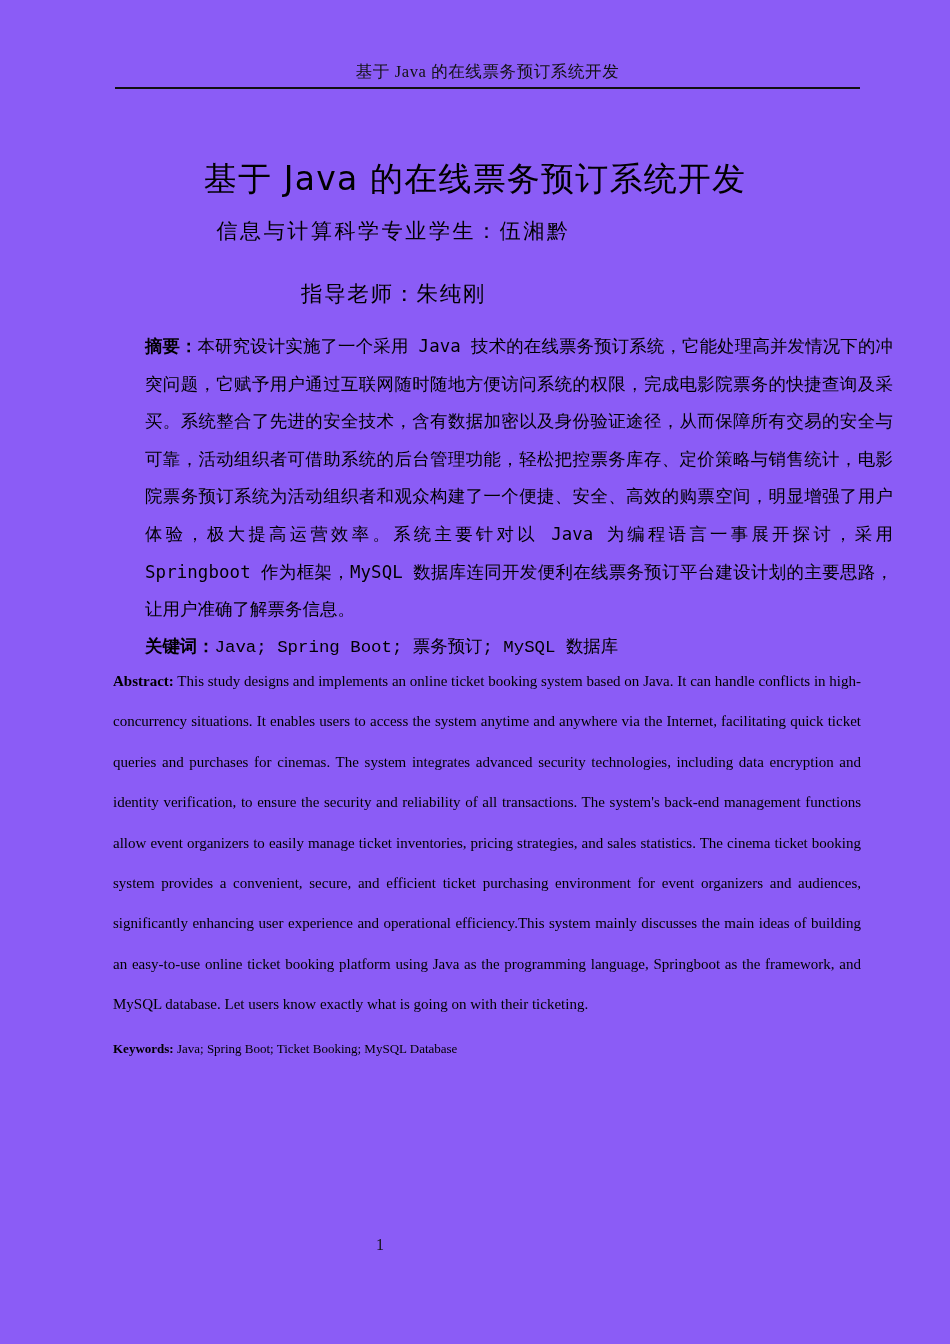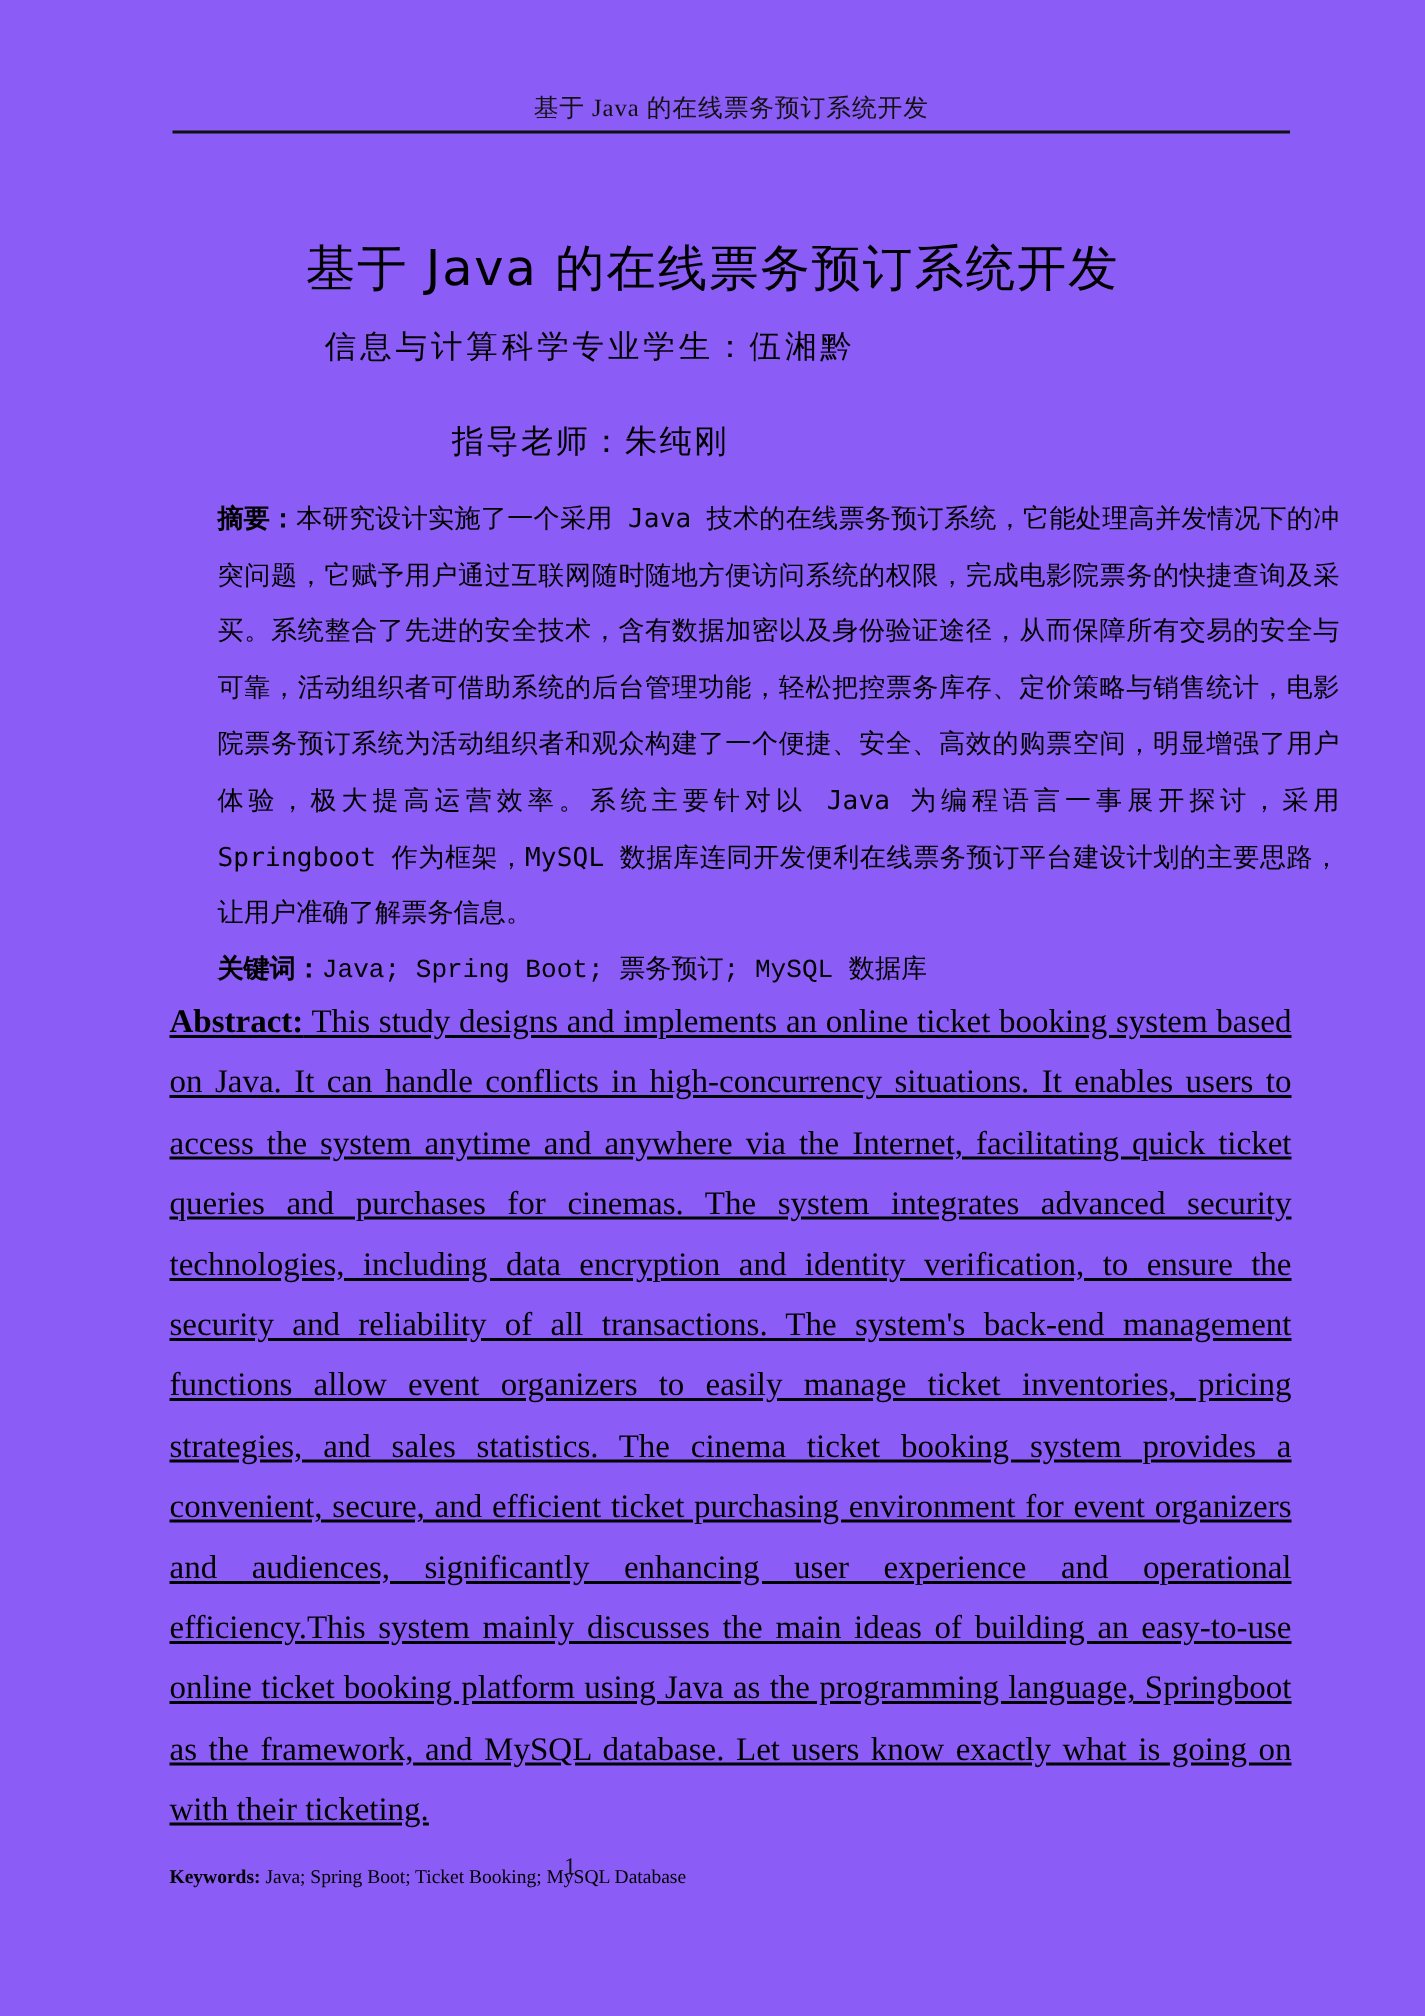--- a/index.html
+++ b/index.html
@@ -120,25 +120,24 @@
   
   .en-block {
     position: absolute;
     left: 113px;
     top: 661px;
     width: 748px;
   }
   .en-para {
     margin: 0;
     font-family: "Liberation Serif", "DejaVu Serif", serif;
-    font-size: 22px;
+    font-size: 15px;
     line-height: 40.4px;
     text-align: justify;
     text-align-last: left;
-    text-decoration: underline;
   }
   .en-label {
     font-weight: 700;
   }
   .en-keywords {
     margin: 0;
     padding-top: 6px;
     font-family: "Liberation Serif", "DejaVu Serif", serif;
     font-size: 13px;
     line-height: 36px;

